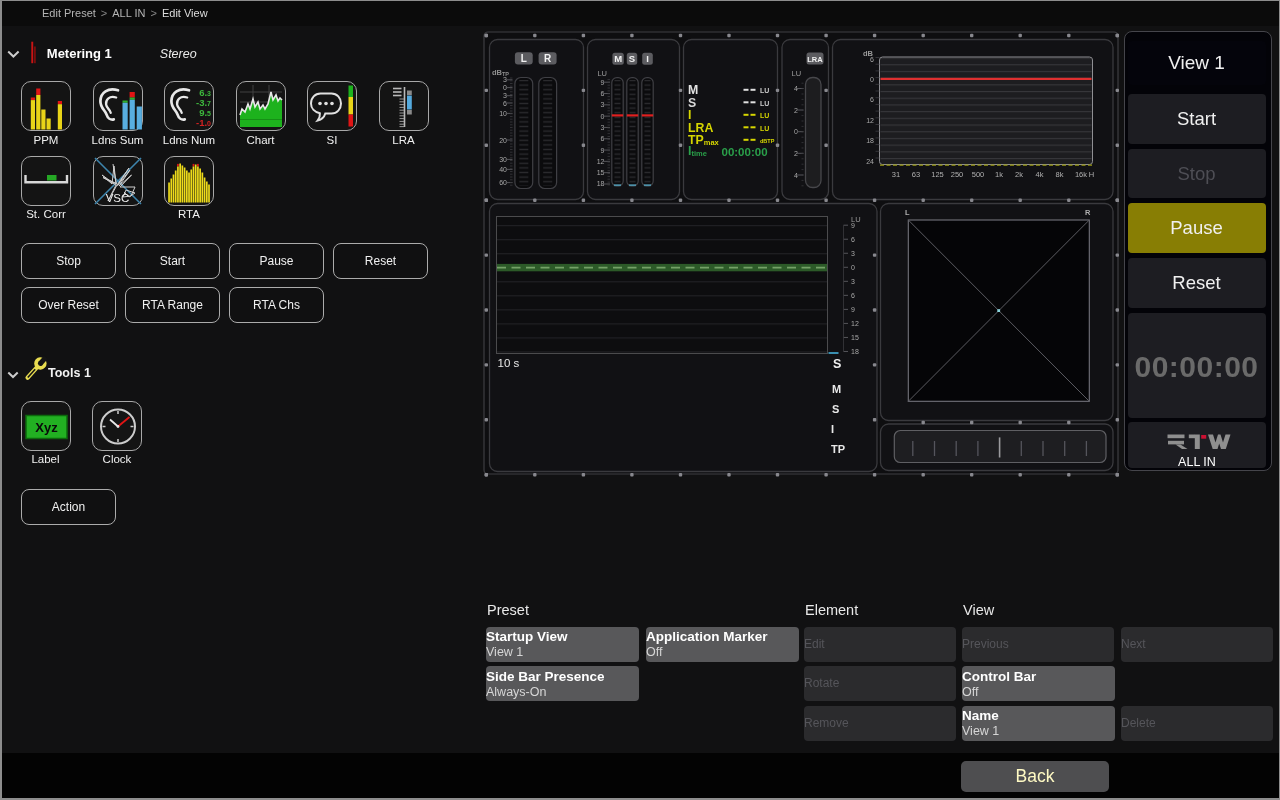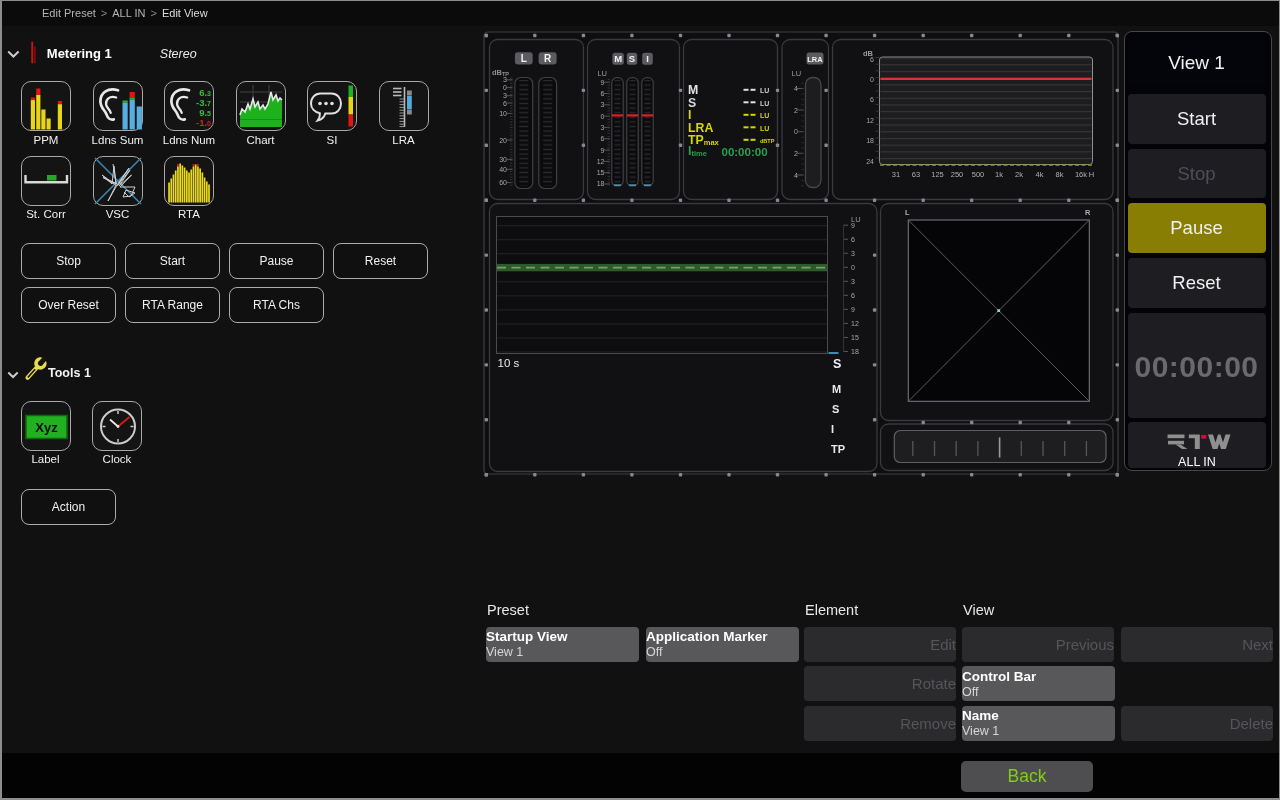--- a/index.html
+++ b/index.html
@@ -8,21 +8,21 @@
 #topbar span.sep{color:#878787;padding:0 5px}
 #topbar span.last{color:#dedede}
 #botstrip{left:0;top:753px;width:1280px;height:47px;background:#030303}
 .frame{background:#8d8d8d;z-index:50}
 .icon{width:50px;height:50px;border:1.5px solid #a8a8a8;border-radius:10px;background:#141414}
 .iclabel{width:70px;text-align:center;color:#f0f0f0;font-size:11.5px}
 .lbtn{width:95px;height:36px;border:1.2px solid #ababab;border-radius:8px;color:#f0f0f0;font-size:12px;text-align:center;line-height:34px;background:#101011}
 .gbtn{width:153px;height:35px;background:#58585a;border-radius:4px;color:#fff;}
 .gbtn .t{font-size:13.5px;font-weight:bold;padding-top:2.5px;line-height:16px}
 .gbtn .v{font-size:12.5px;color:#d6d6d6;line-height:14px}
-.dbtn{width:152px;height:35px;background:#2b2b2d;border-radius:4px;color:#55555a;text-align:right;font-size:15px;line-height:35px}
+.dbtn{width:152px;height:35px;background:#2b2b2d;border-radius:4px;color:#55555a;text-align:left;font-size:12px;line-height:35px}
 .dbtn.on{color:#f2f2f2}
 .seclab{color:#e8e8e8;font-size:14.5px}
 .scell{position:absolute;left:2.5px;width:138px;background:#1d1d22;color:#f0f0f0;font-size:18.5px;text-align:center;border-radius:4px}
 </style></head><body>
 <div id="screen">
     <div class="abs frame" style="left:0;top:0;width:1280px;height:1px"></div>
     <div class="abs frame" style="left:0;top:0;width:1.5px;height:800px"></div>
     <div class="abs frame" style="left:1278.5px;top:0;width:1.5px;height:800px"></div>
     <div class="abs frame" style="left:0;top:797.5px;width:1280px;height:2.5px"></div>
     <div class="abs" id="topbar"><span style="padding-left:42px">Edit Preset</span><span class="sep">&gt;</span><span>ALL IN</span><span class="sep">&gt;</span><span class="last">Edit View</span></div>
@@ -124,21 +124,21 @@
       <path d="M 4.5,19 L 4.5,26.3 L 46,26.3 L 46,19" fill="none" stroke="#d8d8d8" stroke-width="2.4"></path>
       <rect x="26" y="19" width="9.5" height="5.5" fill="#25a825"></rect>
     </svg>
     <div class="abs iclabel" style="left:11px;top:208px;width:70px">St. Corr</div>
     <div class="abs icon" style="left:92.5px;top:155.5px"></div>
     <svg class="abs" style="left:92.5px;top:155.5px" width="50" height="50" viewBox="0 0 50 50">
       <line x1="2" y1="2" x2="48" y2="48" stroke="#3d85ad" stroke-width="1.6"></line>
       <line x1="48" y1="2" x2="2" y2="48" stroke="#3d85ad" stroke-width="1.6"></line>
       <polyline points="20,8 23,27 21,10 19,28 9,19 16,24 24,28 10,21.5 23,29 15,45 24,29 36,12 24.5,29.5 37,14 26,30 38.5,19 27,31 42,31 38,40 30,41 33,34 42,37 36,41 31,36" fill="none" stroke="#cfcfcf" stroke-width="1" stroke-linejoin="round"></polyline>
     </svg>
-    <div class="abs iclabel" style="left:82.5px;top:208px;width:70px">VSC</div>
+    <div class="abs iclabel" style="left:82.5px;top:192px;width:70px">VSC</div>
     <div class="abs icon" style="left:164px;top:155.5px"></div>
     <svg class="abs" style="left:164px;top:155.5px" width="50" height="50" viewBox="0 0 50 50">
       <rect x="4.20" y="26.50" width="1.7" height="20.00" fill="#eedc1a"></rect>
       <rect x="6.42" y="22.50" width="1.7" height="24.00" fill="#eedc1a"></rect>
       <rect x="8.64" y="18.50" width="1.7" height="28.00" fill="#eedc1a"></rect>
       <rect x="10.86" y="14.50" width="1.7" height="32.00" fill="#eedc1a"></rect>
       <rect x="13.08" y="7.90" width="1.7" height="2.6" fill="#e01515"></rect>
       <rect x="13.08" y="10.50" width="1.7" height="36.00" fill="#eedc1a"></rect>
       <rect x="15.30" y="7.50" width="1.7" height="39.00" fill="#eedc1a"></rect>
       <rect x="17.52" y="9.50" width="1.7" height="37.00" fill="#eedc1a"></rect>
@@ -610,27 +610,31 @@
     <div class="abs seclab" style="left:805px;top:602px">Element</div>
     <div class="abs seclab" style="left:963px;top:602px">View</div>
     <div class="abs gbtn" style="left:486px;top:626.5px">
       <div class="t">Startup View</div>
       <div class="v">View 1</div>
     </div>
     <div class="abs gbtn" style="left:646px;top:626.5px">
       <div class="t">Application Marker</div>
       <div class="v">Off</div>
     </div>
+    <div class="abs gbtn" style="left:486px;top:666px">
+      <div class="t">Side Bar Presence</div>
+      <div class="v">Always-On</div>
+    </div>
     <div class="abs dbtn" style="left:804px;top:626.5px">Edit</div>
     <div class="abs dbtn" style="left:804px;top:705.5px">Remove</div>
     <div class="abs dbtn" style="left:804px;top:666px">Rotate</div>
     <div class="abs dbtn" style="left:962px;top:626.5px">Previous</div>
     <div class="abs dbtn" style="left:1121px;top:626.5px">Next</div>
     <div class="abs gbtn" style="left:962px;top:666px">
       <div class="t">Control Bar</div>
       <div class="v">Off</div>
     </div>
     <div class="abs gbtn" style="left:962px;top:705.5px">
       <div class="t">Name</div>
       <div class="v">View 1</div>
     </div>
     <div class="abs dbtn" style="left:1121px;top:705.5px">Delete</div>
-    <div class="abs" style="left:961px;top:760.5px;width:132px;height:31px;background:#4e4e50;border-radius:5px;color:#84cc16;font-size:17.5px;text-align:center;line-height:31px;z-index:60">Back</div>
+    <div class="abs" style="left:961px;top:760.5px;width:148px;height:31px;background:#4e4e50;border-radius:5px;color:#fef9c3;font-size:17.5px;text-align:center;line-height:31px;z-index:60">Back</div>
   </div>
 </body></html>

